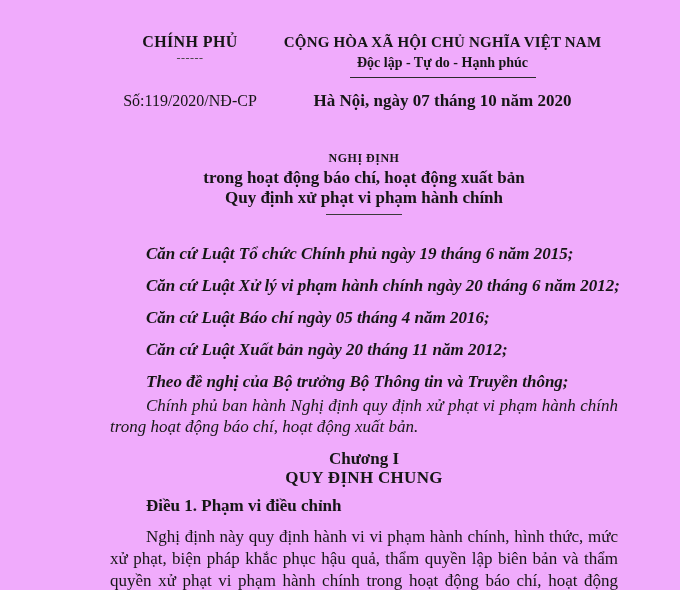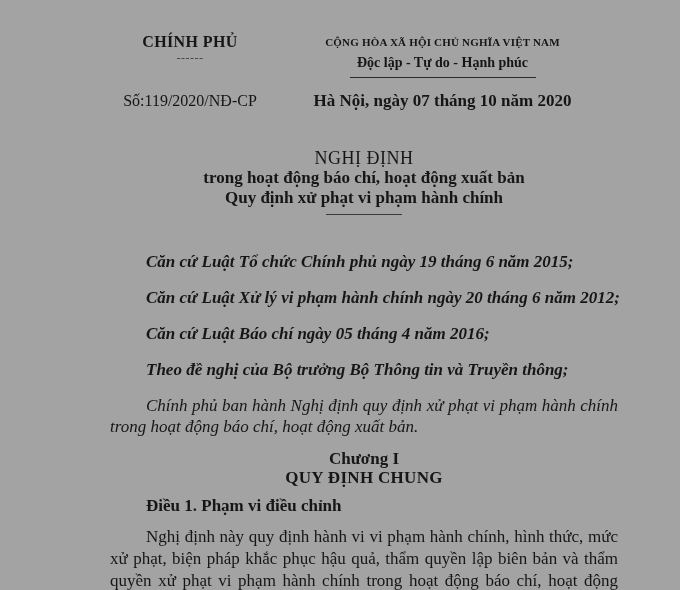--- a/index.html
+++ b/index.html
@@ -4,21 +4,21 @@
 <style>
   html, body {
     margin: 0;
     padding: 0;
     background: #ffffff;
   }
   .page {
     position: relative;
     width: 680px;
     height: 590px;
-    background: #a3a3a3;
+    background: #f0abfc;
     font-family: "Liberation Serif", "DejaVu Serif", serif;
     color: #161616;
     overflow: hidden;
   }
   .abs { position: absolute; }
 
   
   .header-left {
     left: 95px; top: 32px; width: 190px;
     text-align: center;
@@ -35,21 +35,21 @@
     left: 95px; top: 91px; width: 190px;
     text-align: center; font-size: 16px; line-height: 20px;
     white-space: nowrap;
   }
 
   .header-right {
     left: 275px; top: 32px; width: 335px;
     text-align: center;
   }
   .country-name {
-    font-size: 11px; font-weight: bold; line-height: 20px;
+    font-size: 15px; font-weight: bold; line-height: 20px;
     white-space: nowrap; letter-spacing: 0.2px;
   }
   .motto {
     font-size: 14px; font-weight: bold; line-height: 21px;
     white-space: nowrap;
   }
   .motto-underline {
     width: 186px; height: 0;
     border-top: 1.5px solid #2a2a2a;
     margin: 4px auto 0 auto;
@@ -59,39 +59,39 @@
     text-align: center; font-size: 17px; font-weight: bold;
     line-height: 21px; white-space: nowrap;
   }
 
   
   .title-block {
     left: 110px; top: 148px; width: 508px;
     text-align: center;
   }
   .decree-type {
-    font-size: 18px; font-weight: normal; line-height: 20px;
+    font-size: 12px; font-weight: bold; line-height: 20px;
     letter-spacing: 0.5px;
   }
   .title-line {
     font-size: 17px; font-weight: bold; line-height: 20px;
     white-space: nowrap;
   }
   .title-divider {
     width: 76px; height: 0;
     border-top: 1.5px solid #3a3a3a;
     margin: 6px auto 0 auto;
   }
 
   
   .preamble {
     left: 110px; top: 236px; width: 508px;
   }
   .preamble p {
-    margin: 16px 0 12px 0;
+    margin: 8px 0 12px 0;
     font-size: 17px; font-style: italic; font-weight: bold;
     line-height: 20px; text-indent: 36px;
     white-space: nowrap;
   }
   .enactment {
     left: 110px; top: 395px; width: 508px;
     font-size: 17px; font-style: italic;
     line-height: 21px; text-indent: 36px;
     text-align: justify;
   }
@@ -143,20 +143,21 @@
     <div class="decree-type">NGHỊ ĐỊNH</div>
     <div class="title-line">trong hoạt động báo chí, hoạt động xuất bản</div>
     <div class="title-line">Quy định xử phạt vi phạm hành chính</div>
     <div class="title-divider"></div>
   </div>
 
   <div class="abs preamble">
     <p>Căn cứ Luật Tổ chức Chính phủ ngày 19 tháng 6 năm 2015;</p>
     <p>Căn cứ Luật Xử lý vi phạm hành chính ngày 20 tháng 6 năm 2012;</p>
     <p>Căn cứ Luật Báo chí ngày 05 tháng 4 năm 2016;</p>
+    <p>Căn cứ Luật Xuất bản ngày 20 tháng 11 năm 2012;</p>
     <p>Theo đề nghị của Bộ trưởng Bộ Thông tin và Truyền thông;</p>
   </div>
   <div class="abs enactment">Chính phủ ban hành Nghị định quy định xử phạt vi phạm hành chính trong hoạt động báo chí, hoạt động xuất bản.</div>
 
   <div class="abs chapter">
     <div class="chapter-label">Chương I</div>
     <div class="chapter-title">QUY ĐỊNH CHUNG</div>
   </div>
 
   <div class="abs article-heading">Điều 1. Phạm vi điều chỉnh</div>

